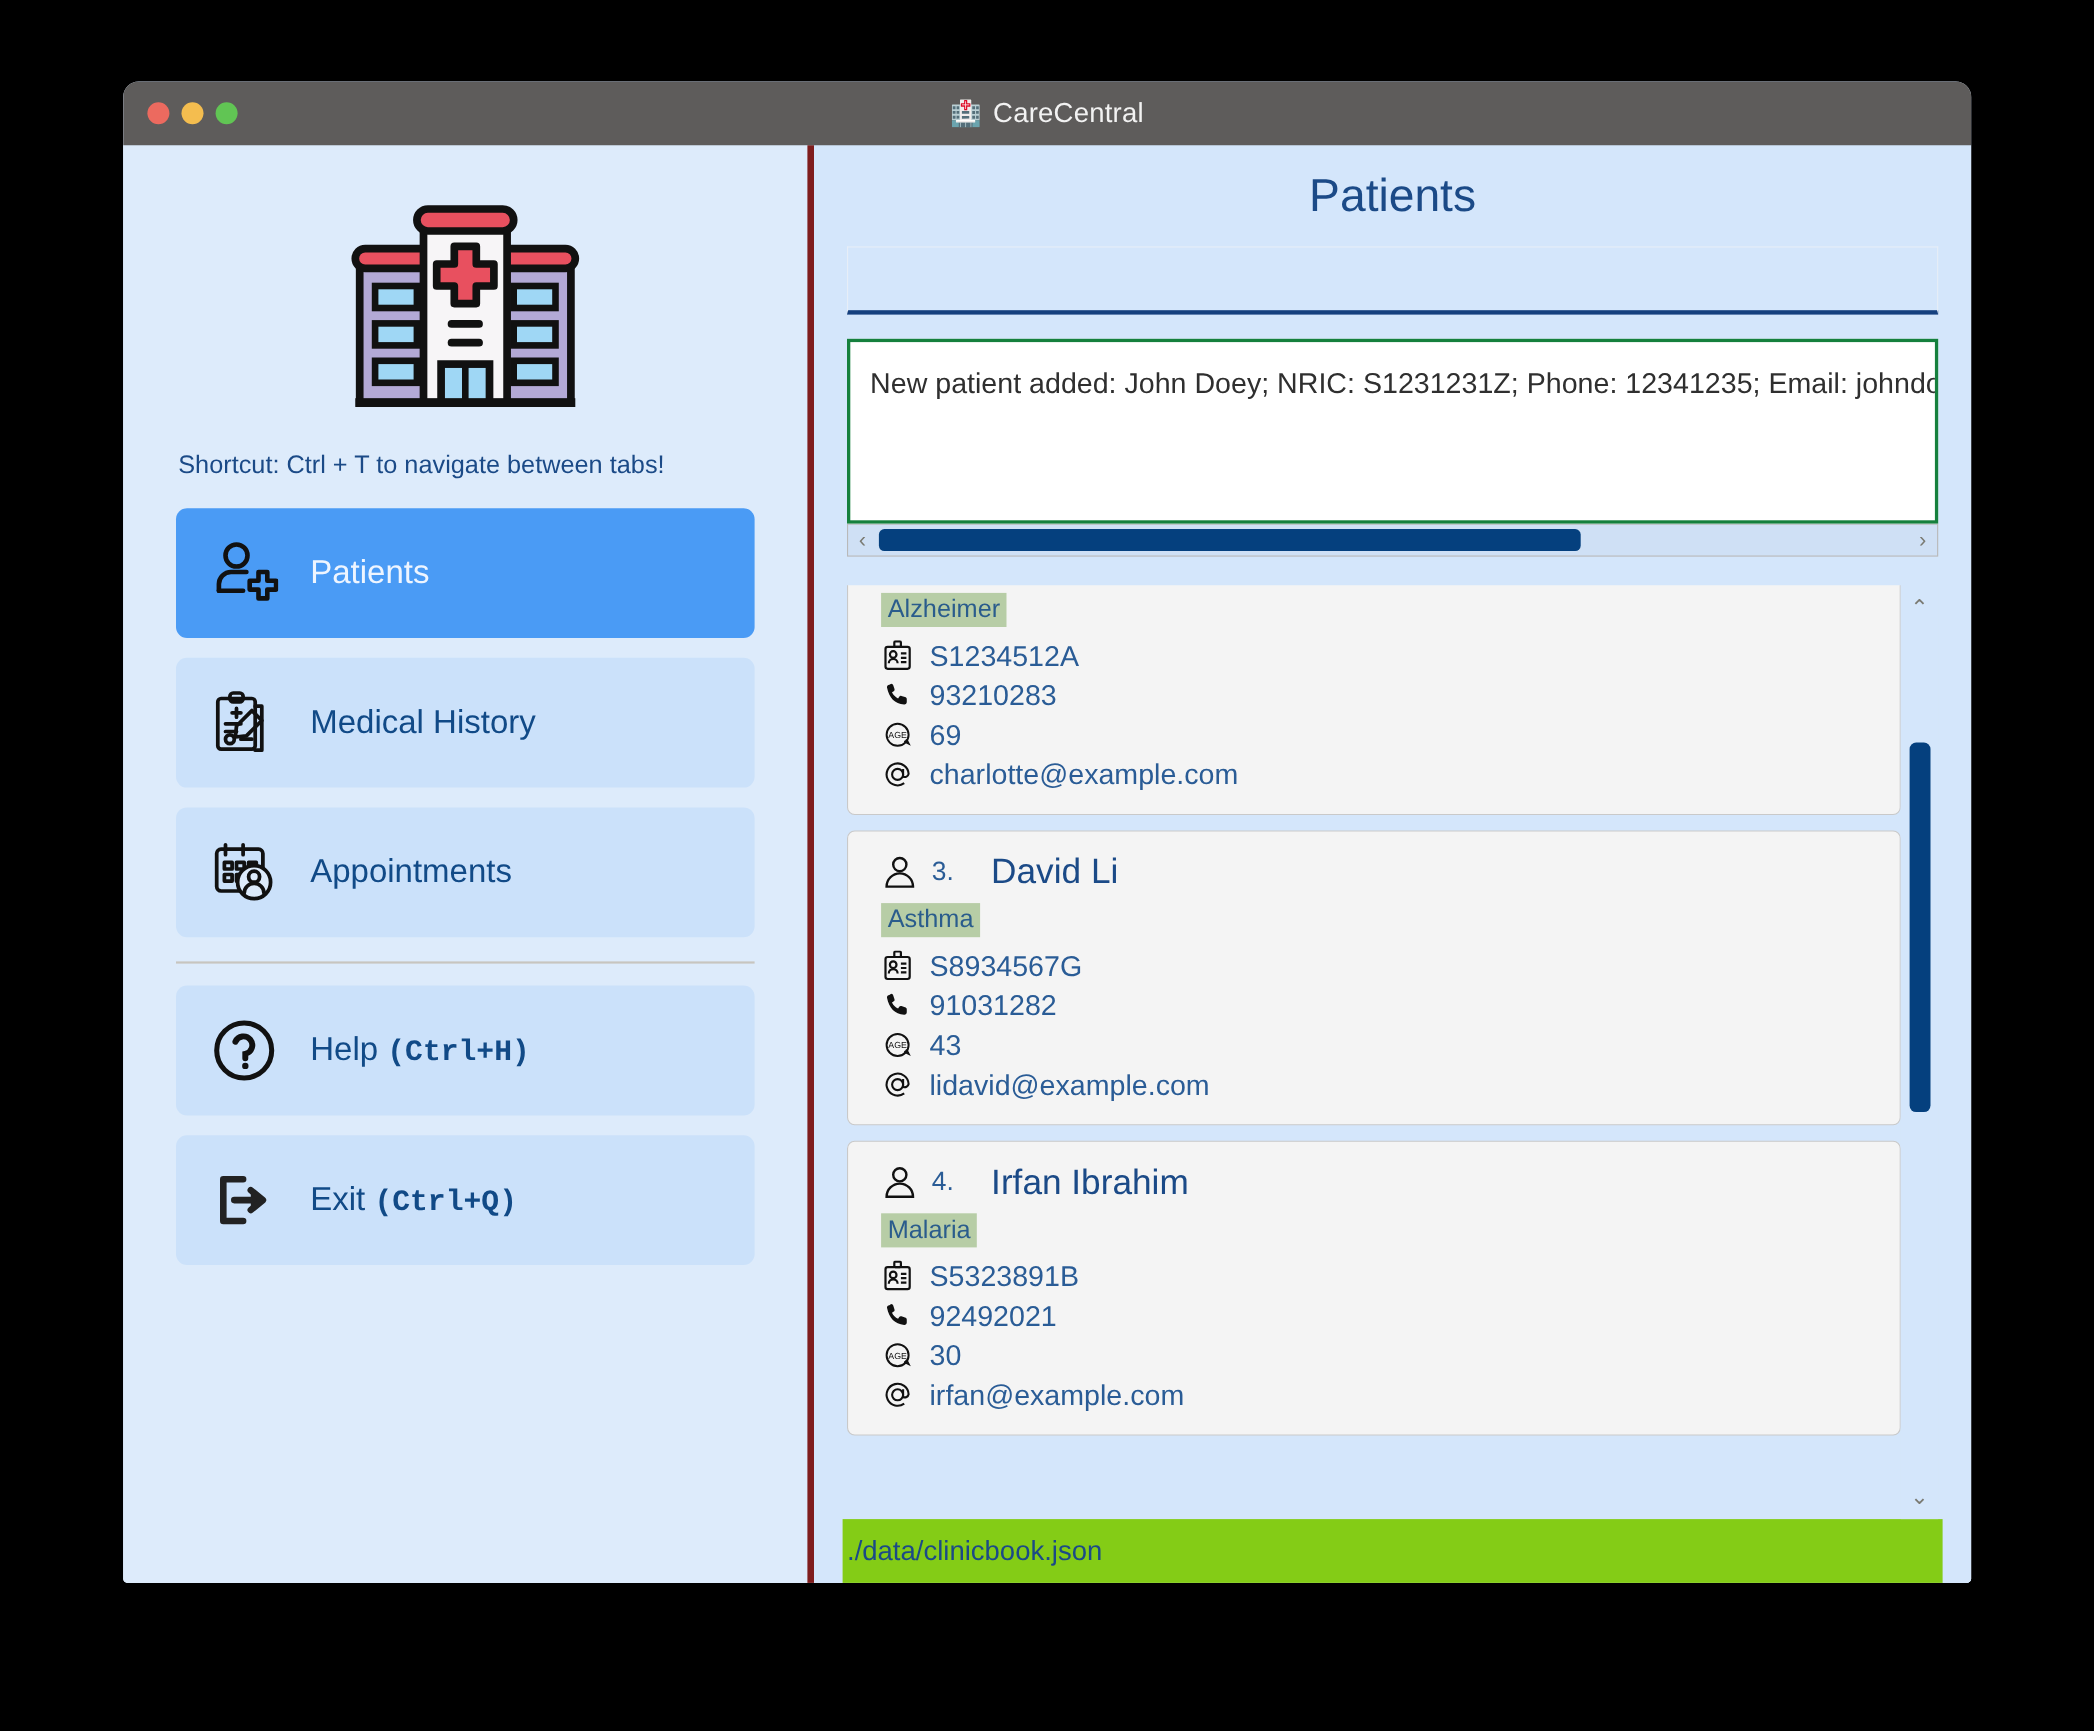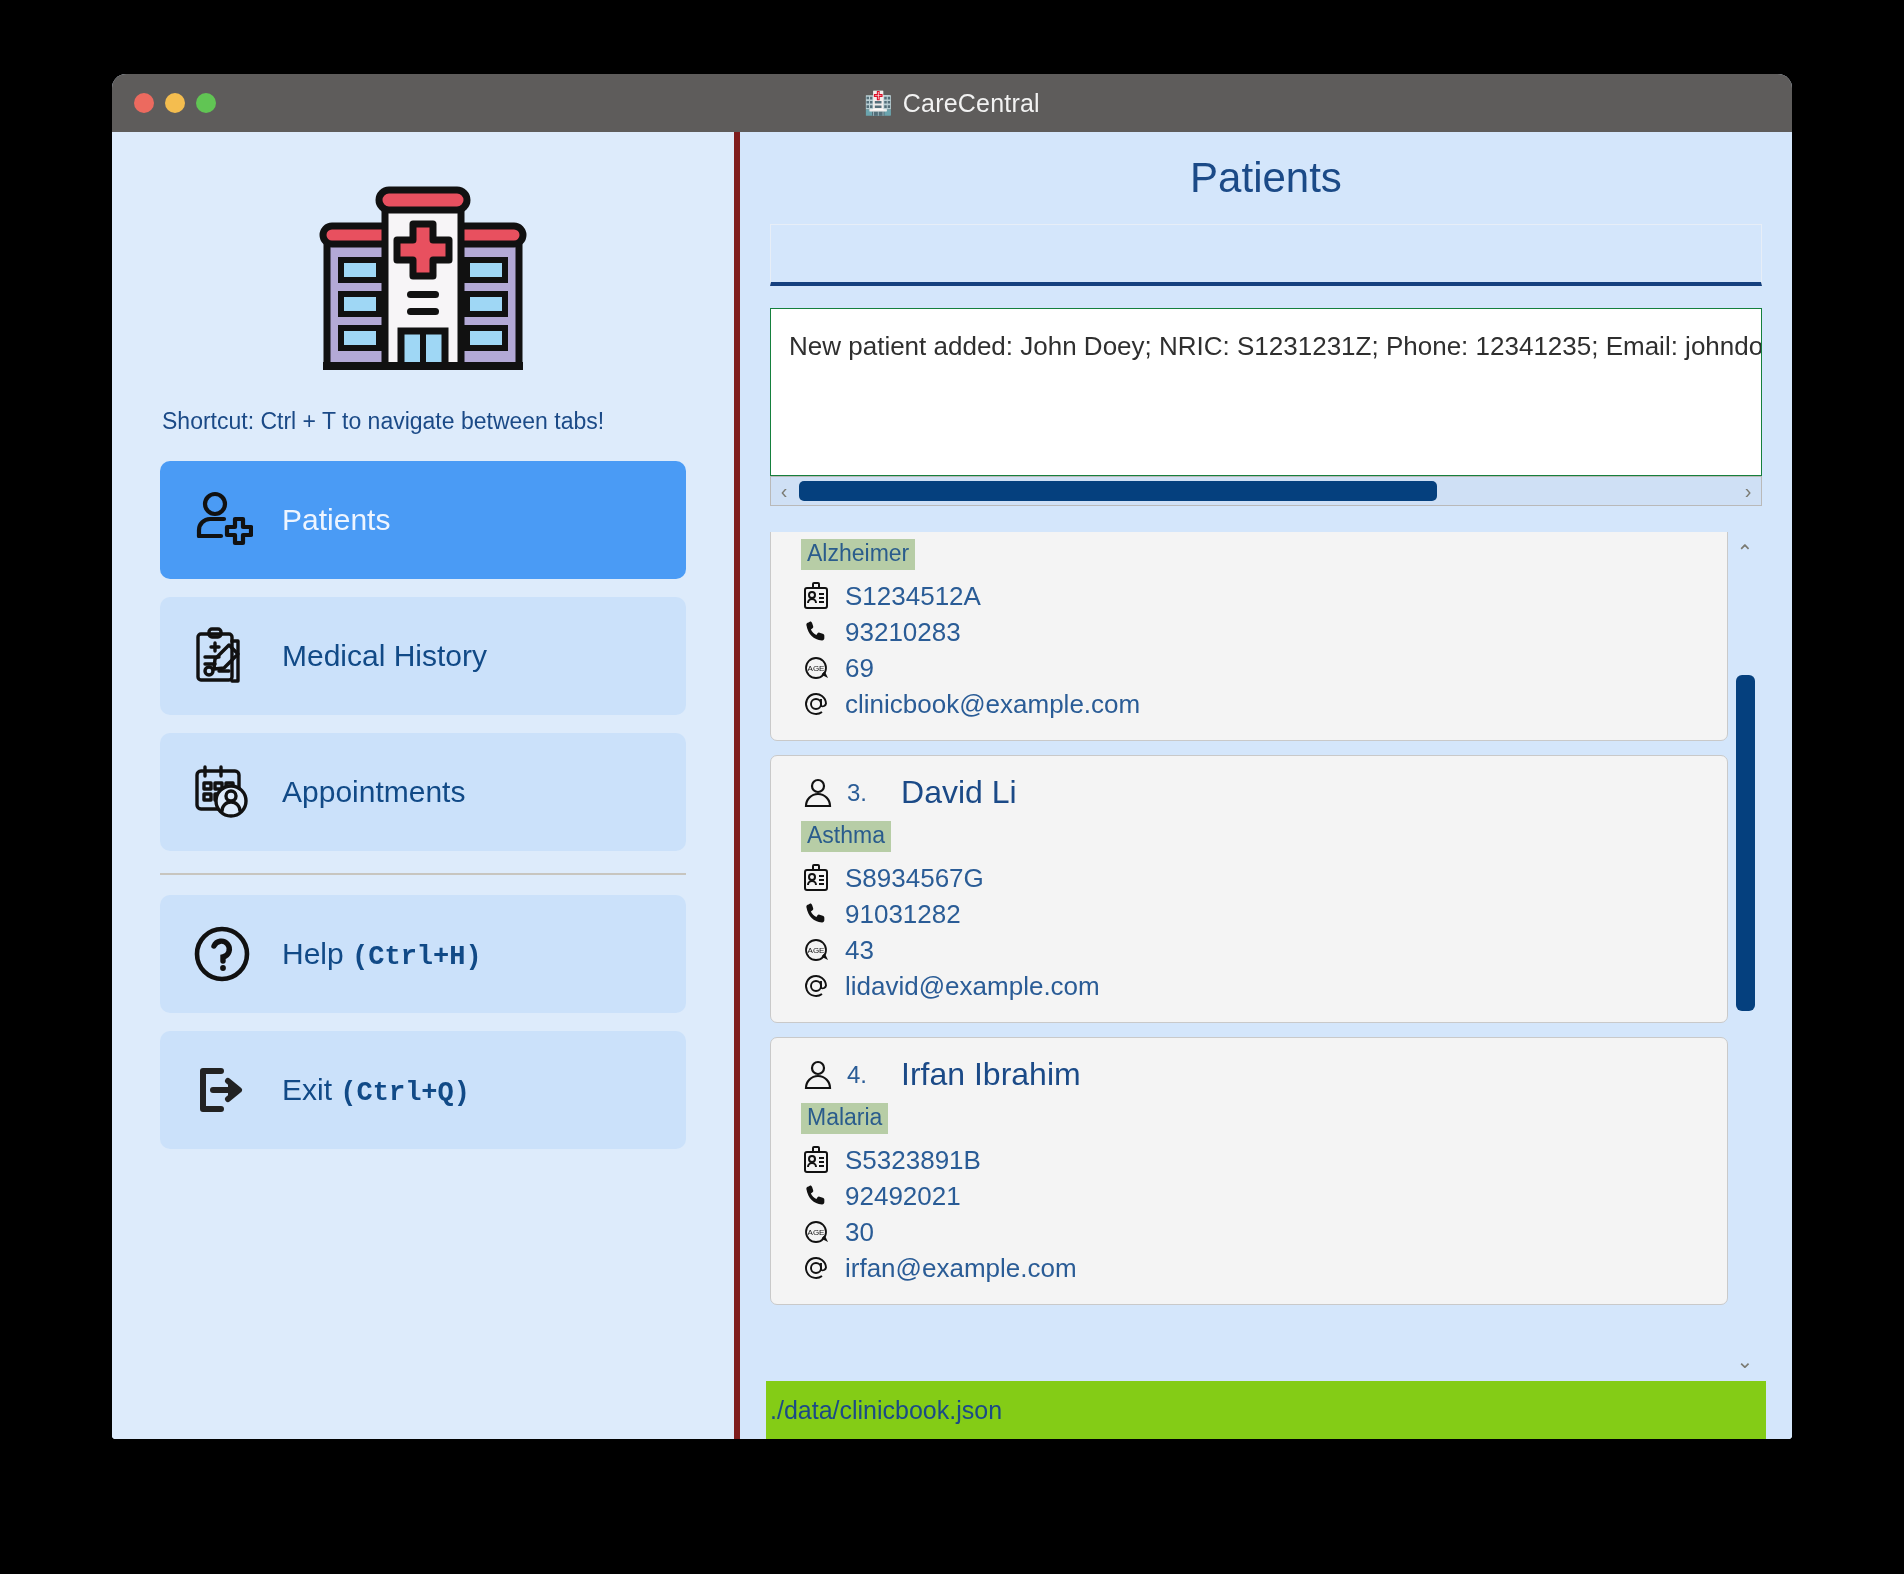--- a/index.html
+++ b/index.html
@@ -109,21 +109,21 @@
   .command-box .cmd-value {
     display: block; padding: 14px 16px;
     font-size: 25px; color: #1f3b5c;
   }
 
   .result-box {
     position: relative;
     margin: 22px 4px 0 4px;
     height: 168px;
     background: #ffffff;
-    border: 1px solid #15803d;
+    border: 3px solid #15803d;
     overflow: hidden;
   }
   .result-text {
     display: block;
     padding: 22px 0 0 18px;
     font-size: 26px; color: #2f2f2f;
     white-space: nowrap;
   }
 
   .hscroll {
@@ -409,21 +409,21 @@
               </span>
               <span class="field-text">69</span>
             </div>
             <div class="field">
               <span class="field-icon">
                 <svg width="28" height="28" viewBox="0 0 28 28" fill="none" stroke="#111" stroke-width="1.9">
                   <circle cx="14" cy="14" r="5"></circle>
                   <path d="M19 9 v7 a3.5 3.5 0 0 0 5 -2.5 A10 10 0 1 0 20 22"></path>
                 </svg>
               </span>
-              <span class="field-text">clinicbook@example.com</span>
+              <span class="field-text">charlotte@example.com</span>
             </div>
           </div>
 
           <div class="card">
             <div class="card-head">
               <span class="person-icon">
                 <svg width="34" height="34" viewBox="0 0 34 34" fill="none" stroke="#111" stroke-width="2.2" stroke-linecap="round">
                   <circle cx="17" cy="10" r="6"></circle>
                   <path d="M5 30 a12 12 0 0 1 24 0 z" fill="none"></path>
                 </svg>

